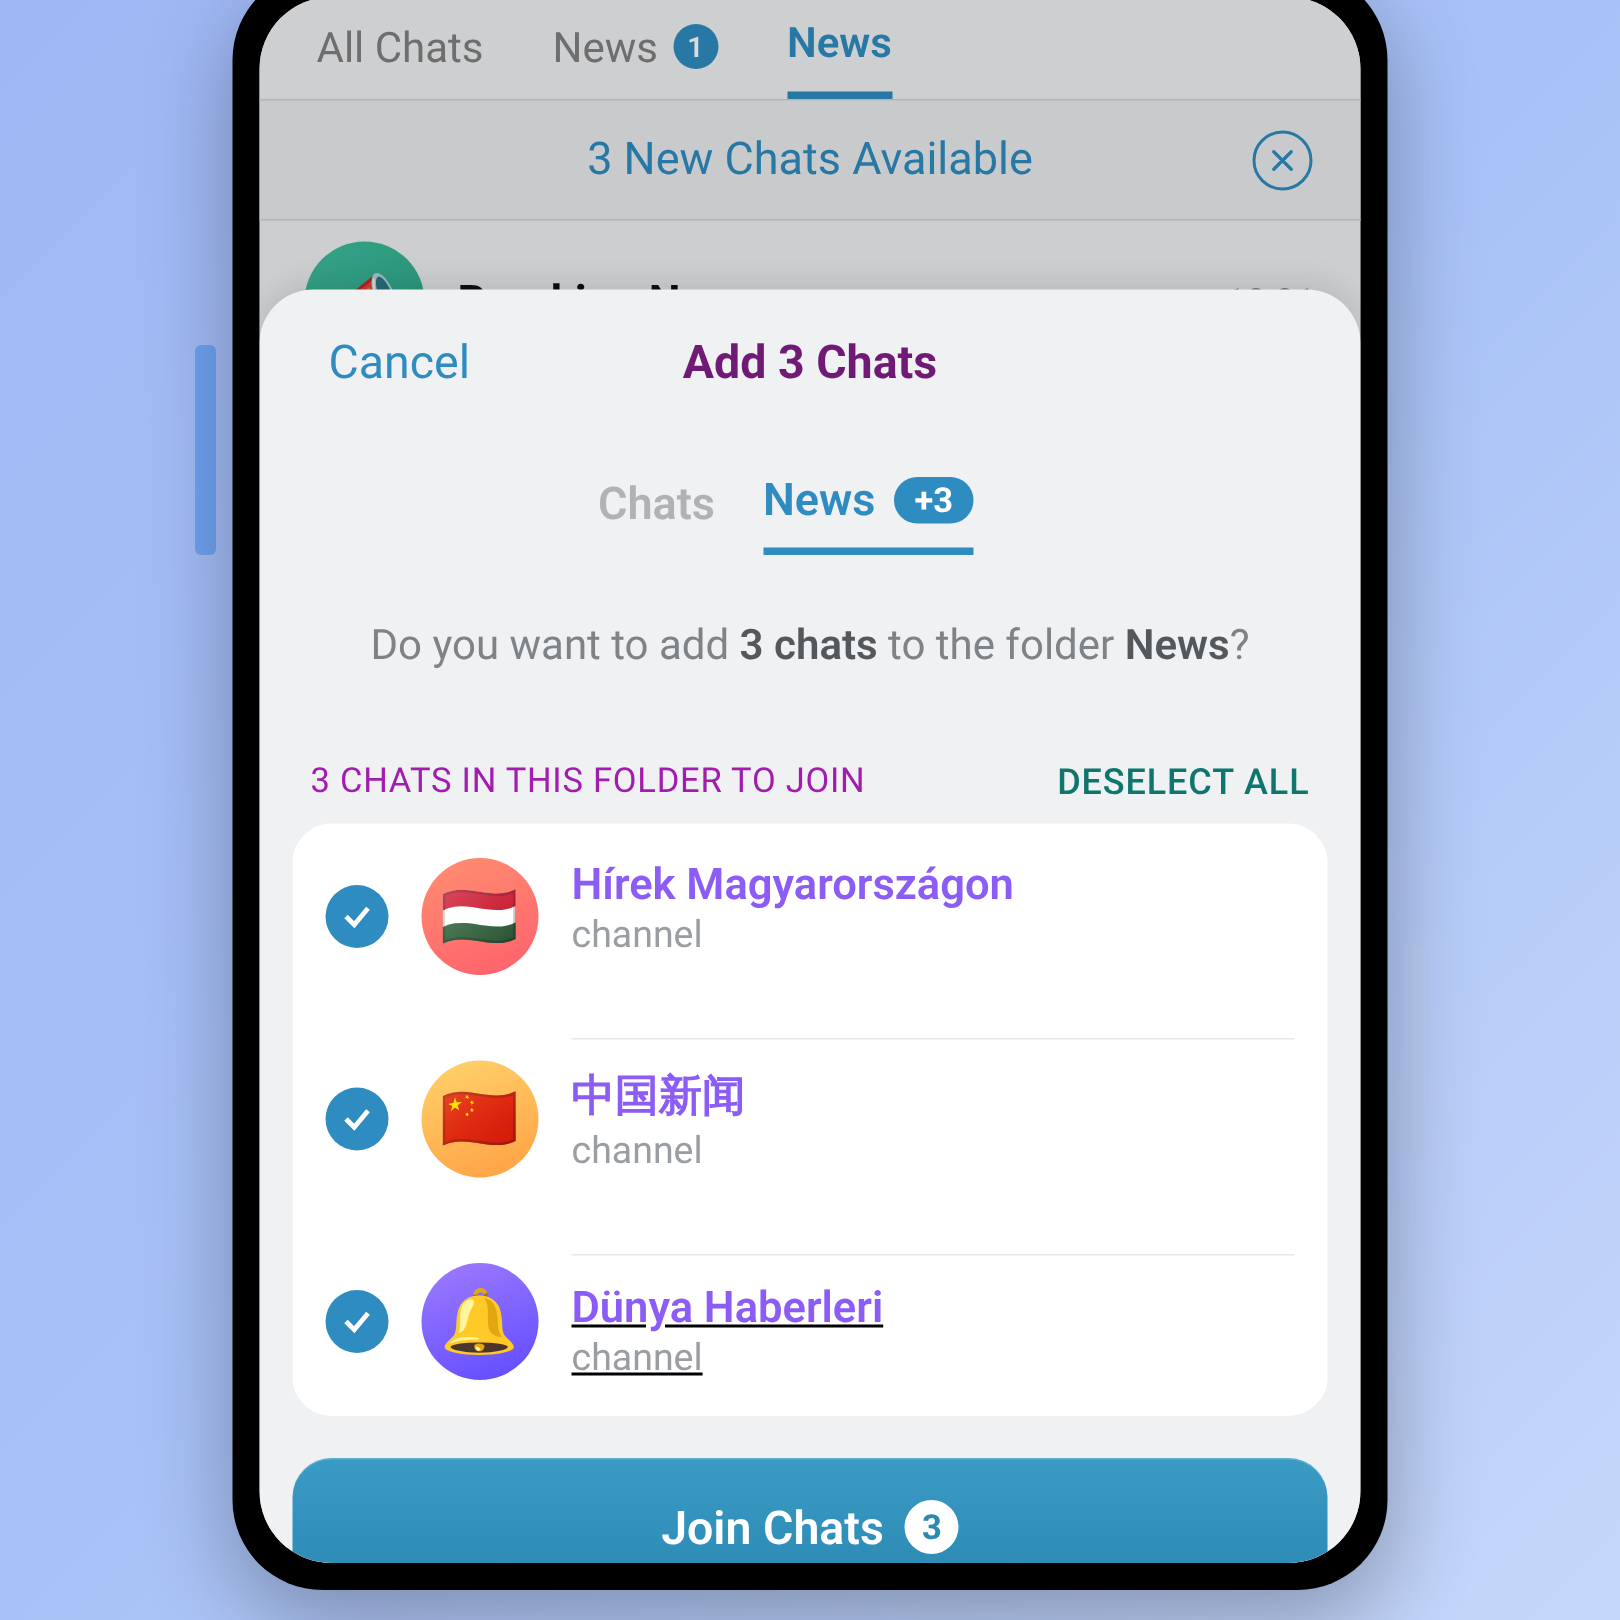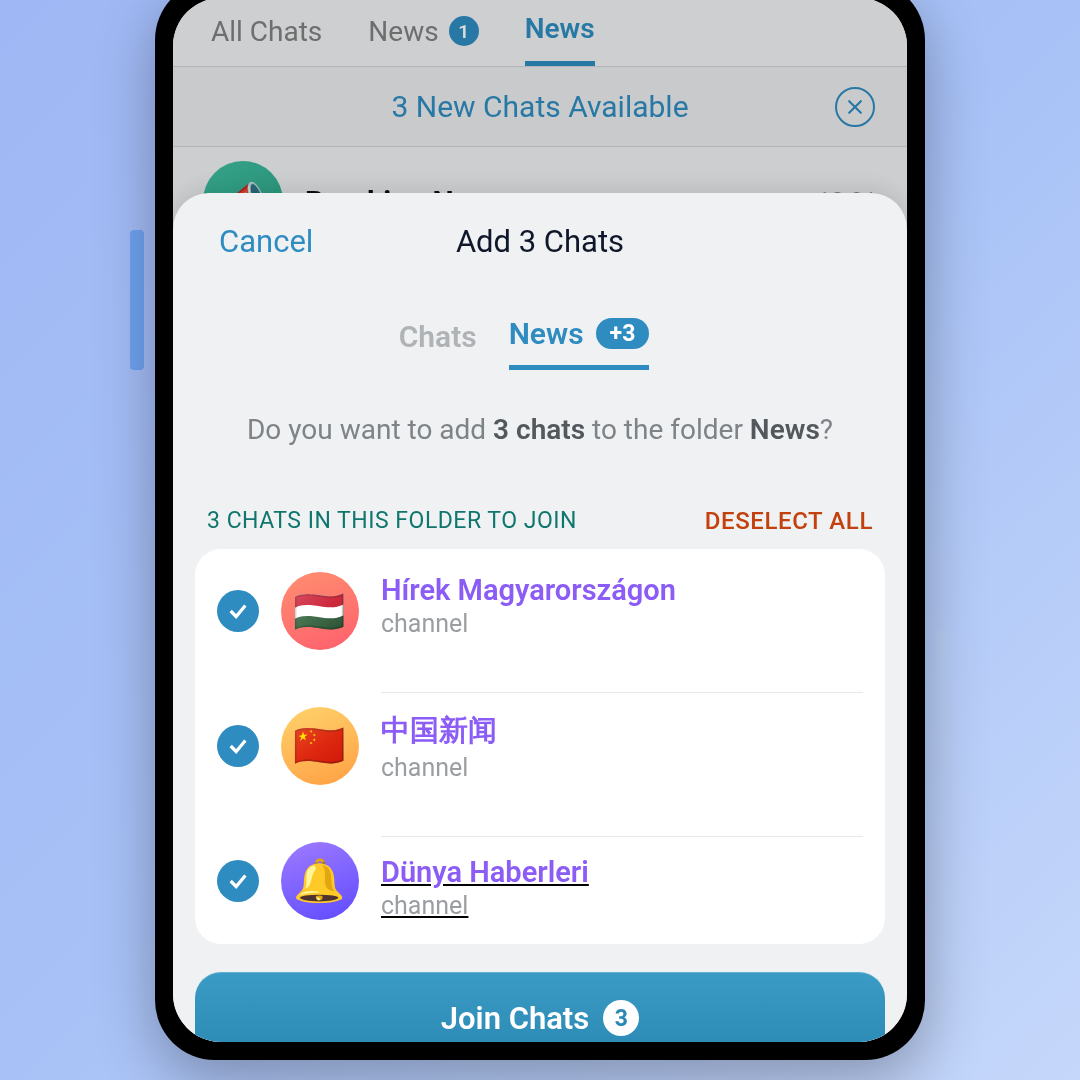--- a/index.html
+++ b/index.html
@@ -46,34 +46,34 @@
   .sheet {
     position:absolute; left:0; right:0; top:195px; bottom:0;
     background:#eff1f3; border-radius:36px 36px 0 0;
     padding: 0; box-shadow: 0 -4px 20px rgba(0,0,0,0.1);
   }
   .sheet-header {
     display:flex; align-items:center; justify-content:center; position:relative;
     padding: 30px 28px 22px;
   }
   .cancel { position:absolute; left:46px; color:#2f8cc0; font-size:31px; }
-  .sheet-title { font-size:31px; font-weight:400; color:#0f172a; }
+  .sheet-title { font-size:31px; font-weight:700; color:#701a75; }
 
   .sheet-tabs { display:flex; justify-content:center; gap:32px; margin-top:34px; font-size:30px; color:#b0b3b6; font-weight:600; overflow:hidden;}
   .sheet-tab { display:flex; align-items:center; gap:12px; padding-bottom:14px; white-space:nowrap;}
   .sheet-tab.active { color:#2f8cc0; border-bottom:5px solid #2f8cc0; }
   .sheet-tab.cut-left { margin-left:-32px;text-align:right; }
   .pill { background:#2f8cc0; color:#fff; border-radius:18px; padding:2px 14px; font-size:23px; font-weight:700;}
 
   .prompt { text-align:center; font-size:28px; color:#7e8387; margin:40px 48px 0; line-height:1.45;}
   .prompt b { color:#53585c; font-weight:600;}
 
   .list-header { display:flex; align-items:center; justify-content:space-between; padding: 56px 34px 14px; }
-  .list-header-label { font-size:23px; letter-spacing:0.5px; color:#0f766e; }
-  .deselect { font-size:24px; color:#c2410c; letter-spacing:0.6px; font-weight:500;}
+  .list-header-label { font-size:23px; letter-spacing:0.5px; color:#a21caf; }
+  .deselect { font-size:24px; color:#0f766e; letter-spacing:0.6px; font-weight:500;}
 
   .list { background:#fff; border-radius:26px; margin:0 22px; overflow:hidden;}
   .row { display:flex; align-items:center; padding:18px 22px; gap:22px;}
   .row + .row .row-content { border-top:1px solid #e6e8ea; }
   .check { width:42px; height:42px; border-radius:50%; background:#2f8cc0; display:flex; align-items:center; justify-content:center; flex-shrink:0;}
   .check svg { width:22px; height:22px; stroke:#fff; stroke-width:3.5; fill:none;}
   .avatar { width:78px; height:78px; border-radius:50%; display:flex; align-items:center; justify-content:center; font-size:42px; flex-shrink:0;}
   .av1 { background: linear-gradient(160deg,#ff8f70,#ff5f6d);}
   .av2 { background: linear-gradient(160deg,#ffd36b,#ff9f43);}
   .av3 { background: linear-gradient(160deg,#9f7bff,#5e4bff);}

